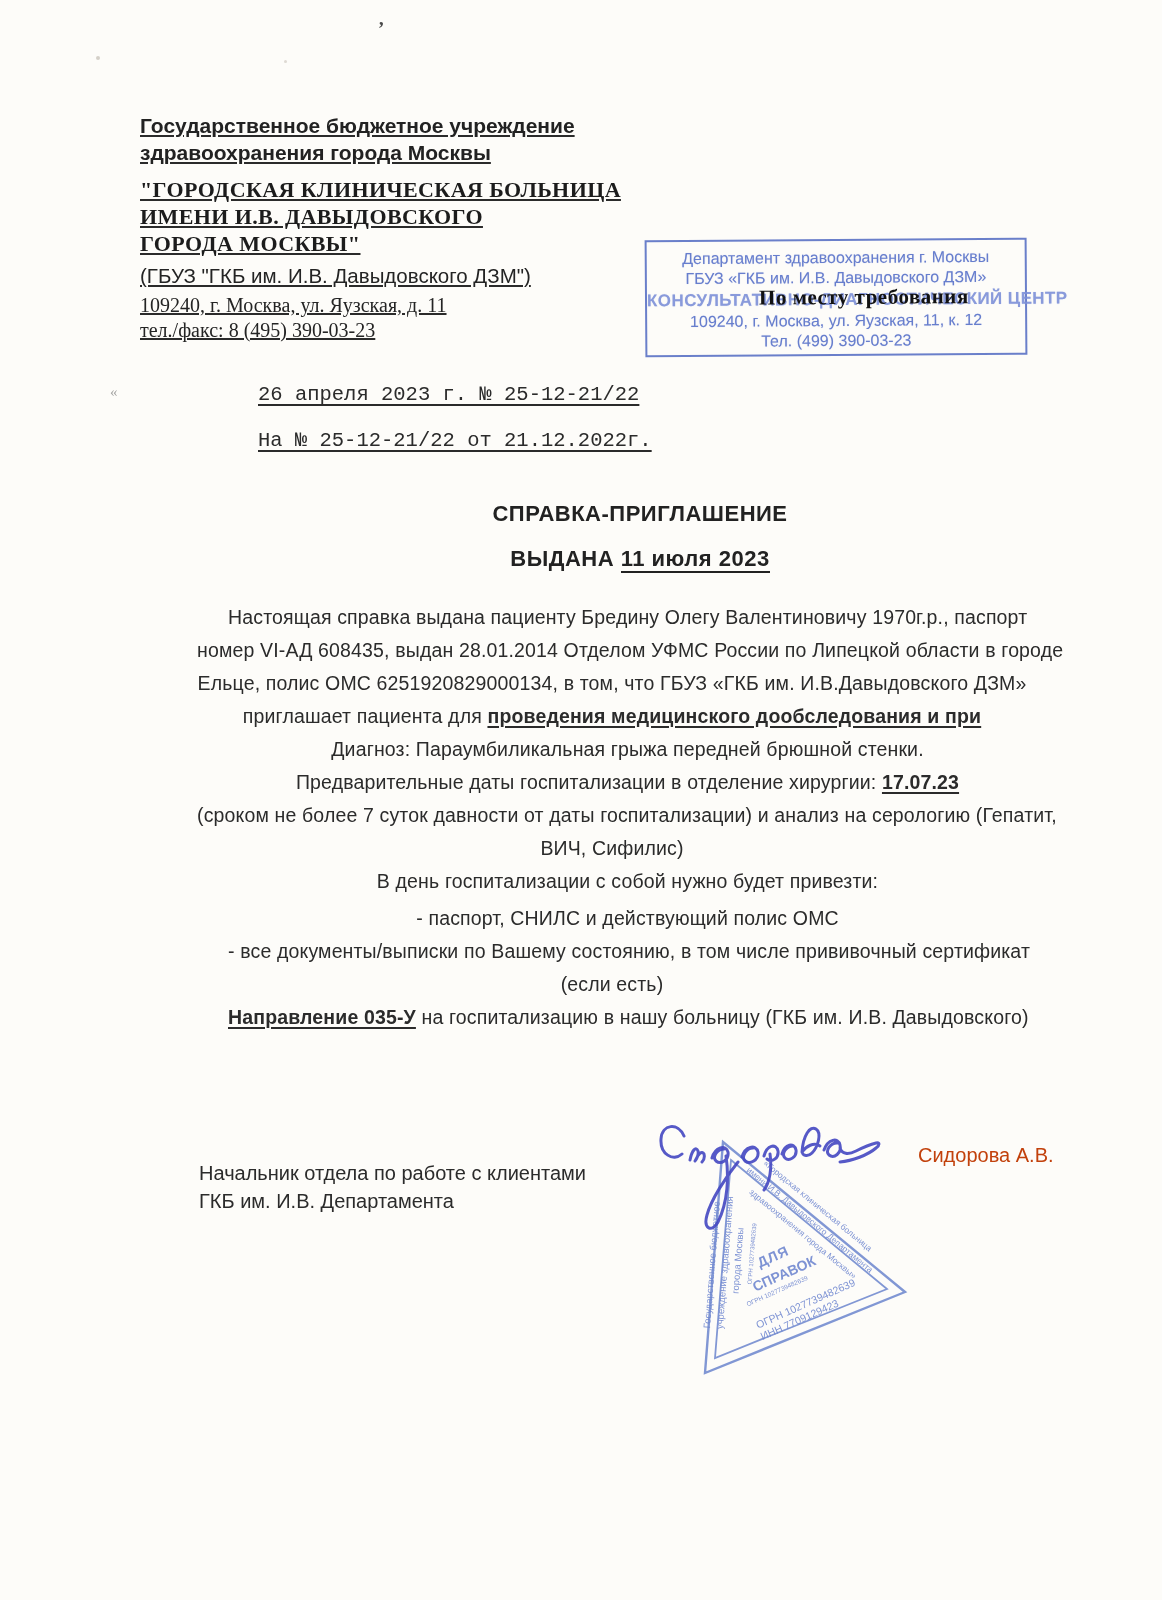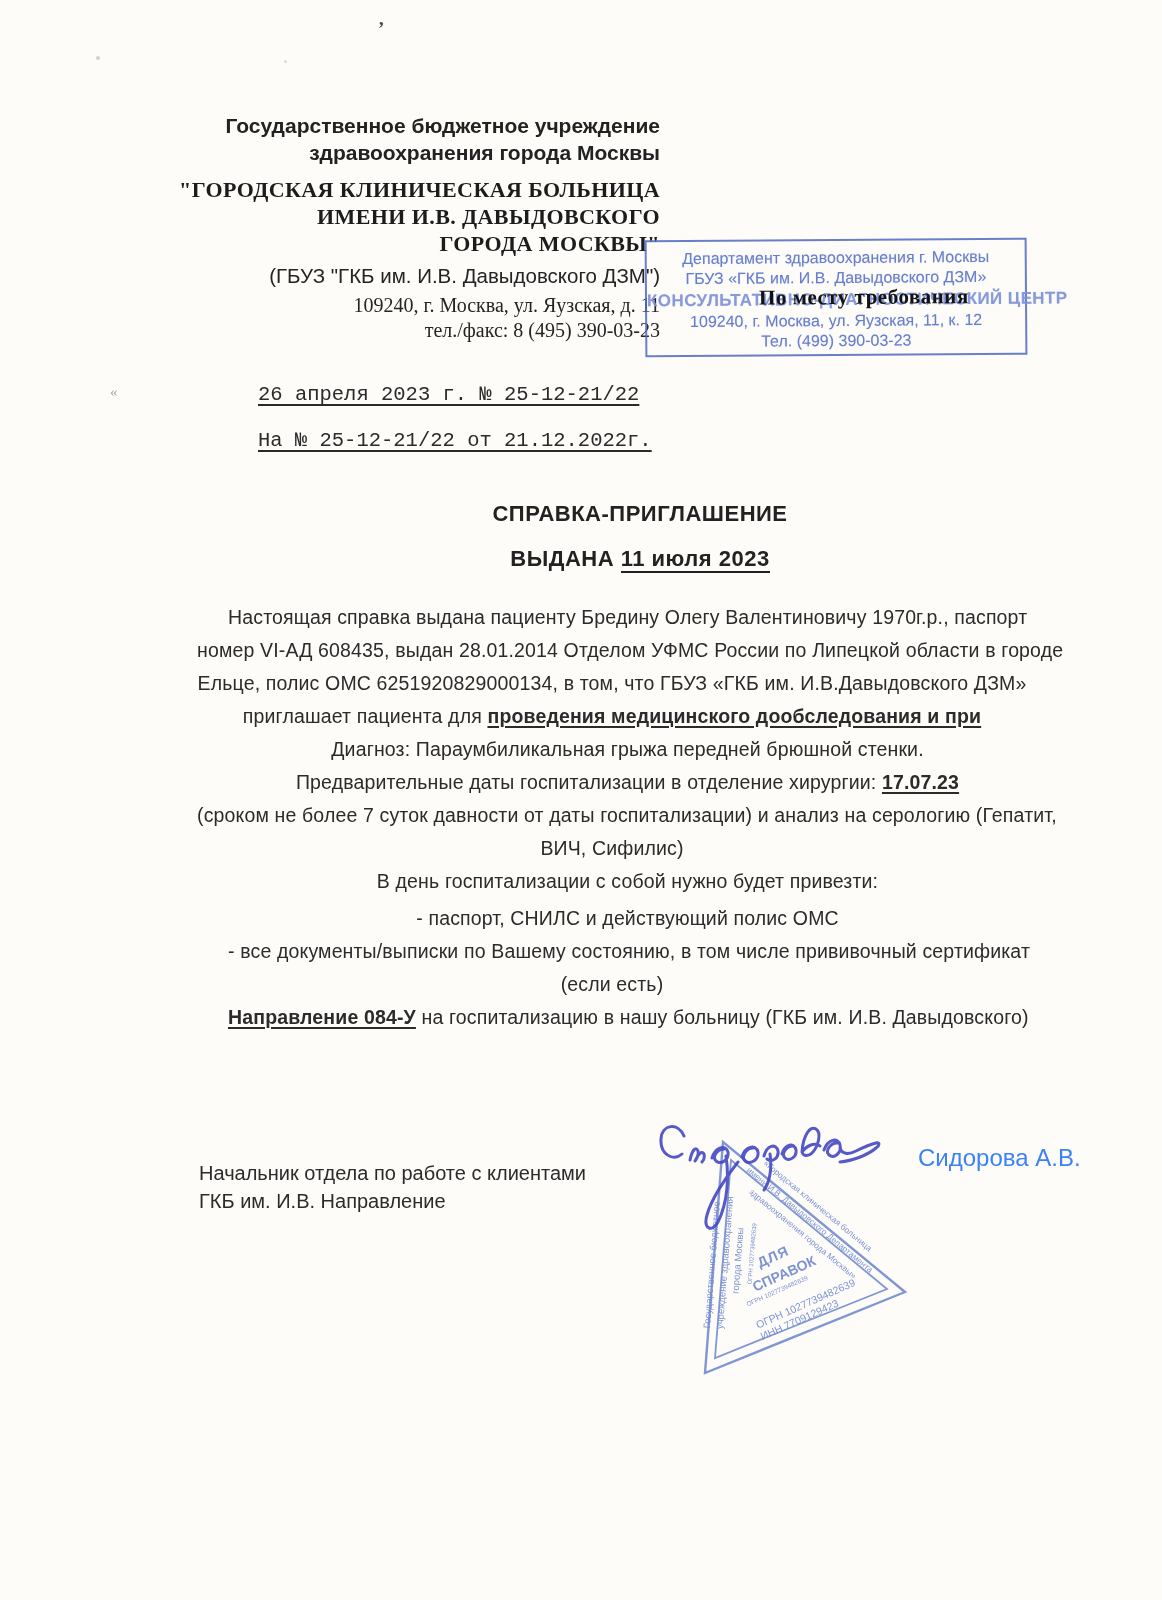--- a/index.html
+++ b/index.html
@@ -2,21 +2,21 @@
 <html><head>
 <meta charset="utf-8">
 <style>
   html,body{margin:0;padding:0;background:#e8e8e8;}
   #page{
     position:relative; width:1162px; height:1600px; margin:0 auto;
     background:#fdfcf9; overflow:hidden;
     font-family:"Liberation Sans", sans-serif; color:#2b2b2b;
   }
   
-  .letterhead{position:absolute; left:140px; top:112px; width:520px; text-align:right;}
+  .letterhead{position:absolute; left:140px; top:112px; width:520px; text-align:left;text-decoration:underline;}
   .lh-type{font-weight:bold; font-size:21px; line-height:27px; color:#222;}
   .lh-name{font-family:"Liberation Serif", serif; font-weight:bold; font-size:22px;
            line-height:27px; letter-spacing:.4px; color:#1c1c1c; margin-top:10px;}
   .lh-short{font-size:20.5px; margin-top:7px; color:#242424;}
   .lh-addr{font-family:"Liberation Serif", serif; font-size:20px; line-height:25px;
            margin-top:5px; color:#242424;}
   
   .stamp-top{
     position:absolute; left:645px; top:239px; width:382px; height:117px;
     border:2.5px solid rgba(80,105,194,.85); transform:rotate(-.4deg);
@@ -43,21 +43,21 @@
   
   .body{position:absolute; left:197px; top:601px; width:830px;
         font-size:19.5px; letter-spacing:.15px; color:#2b2b2b;}
   .bl{line-height:33px; white-space:nowrap;text-align:center;}
   .bl.ind{padding-left:31px;}
   .bl.gap{margin-top:4px;}
   .bu{font-weight:bold; text-decoration:underline; text-underline-offset:3px;
       text-decoration-thickness:1.8px;}
   
   .signoff{position:absolute; left:199px; top:1144px; font-size:20px; line-height:28px; color:#2b2b2b;margin-top:15px;}
-  .sig-name{position:absolute; left:918px; top:1144px; font-size:24px; color:#3b82f6; white-space:nowrap;}
+  .sig-name{position:absolute; left:918px; top:1144px; font-size:20px; color:#c2410c; white-space:nowrap;}
   
   .tri-stamp{position:absolute; left:678px; top:1130px; width:250px; height:260px; z-index:1;}
   .tri-stamp text{fill:#6d85cf; opacity:.88; font-family:"Liberation Sans", sans-serif;}
   .signature{position:absolute; left:640px; top:1100px; width:260px; height:150px; z-index:2;}
   
   .speck{position:absolute; color:#4a4a4a; font-family:"Liberation Serif", serif;}
 </style>
 </head>
 <body>
 
@@ -99,26 +99,26 @@
     <div class="bl">Ельце, полис ОМС 6251920829000134, в том, что ГБУЗ «ГКБ им. И.В.Давыдовского ДЗМ»</div>
     <div class="bl"><span>приглашает пациента для </span><span class="bu">проведения медицинского дообследования и при</span></div>
     <div class="bl ind">Диагноз: Параумбиликальная грыжа передней брюшной стенки.</div>
     <div class="bl ind"><span>Предварительные даты госпитализации в отделение хирургии: </span><span class="bu">17.07.23</span></div>
     <div class="bl">(сроком не более 7 суток давности от даты госпитализации) и анализ на серологию (Гепатит,</div>
     <div class="bl">ВИЧ, Сифилис)</div>
     <div class="bl ind">В день госпитализации с собой нужно будет привезти:</div>
     <div class="bl ind gap">- паспорт, СНИЛС и действующий полис ОМС</div>
     <div class="bl ind">- все документы/выписки по Вашему состоянию, в том числе прививочный сертификат</div>
     <div class="bl">(если есть)</div>
-    <div class="bl ind"><span class="bu">Направление 084-У</span><span> на госпитализацию в нашу больницу (ГКБ им. И.В. Давыдовского)</span></div>
+    <div class="bl ind"><span class="bu">Направление 035-У</span><span> на госпитализацию в нашу больницу (ГКБ им. И.В. Давыдовского)</span></div>
   </div>
 
   <div class="signoff">
     <div>Начальник отдела по работе с клиентами</div>
-    <div>ГКБ им. И.В. Направление</div>
+    <div>ГКБ им. И.В. Департамента</div>
   </div>
   <div class="sig-name">Сидорова А.В.</div>
 
   <svg class="signature" viewBox="0 0 260 150">
     <g stroke="#4548c2" stroke-width="3" fill="none" stroke-linecap="round" stroke-linejoin="round" opacity=".9">
       <path d="M44,36 C38,22 22,24 21,39 C20,54 33,62 42,54 M50,60 C52,50 56,46 58,51 C59,55 56,60 55,61 C58,54 62,50 64,54 C65,58 63,61 62,62"></path>
       <path d="M72,58 C75,47 86,44 88,52 C89,60 81,65 76,61 C72,57 77,49 84,49 M86,56 C89,76 88,102 78,122 C72,133 63,129 67,115 C71,100 85,78 98,62"></path>
       <path d="M102,57 C105,46 116,44 118,52 C119,60 110,65 105,61 C101,57 106,48 113,48 M124,56 C127,45 136,43 138,51 C139,58 132,63 127,59 M130,54 C132,68 130,82 124,90 M142,54 C145,44 154,42 156,50 C157,57 149,62 145,58 C141,54 146,46 153,46"></path>
       <path d="M162,52 C163,36 170,25 176,29 C182,33 178,47 172,53 C168,57 163,56 162,52 C166,46 174,42 180,46 M184,50 C188,39 198,37 200,45 C202,53 194,59 189,55 C185,51 190,43 197,43 M200,48 C202,54 208,55 216,51 C224,47 232,44 236,43 C240,42 240,45 236,48 C228,55 212,61 200,62"></path>
     </g>

